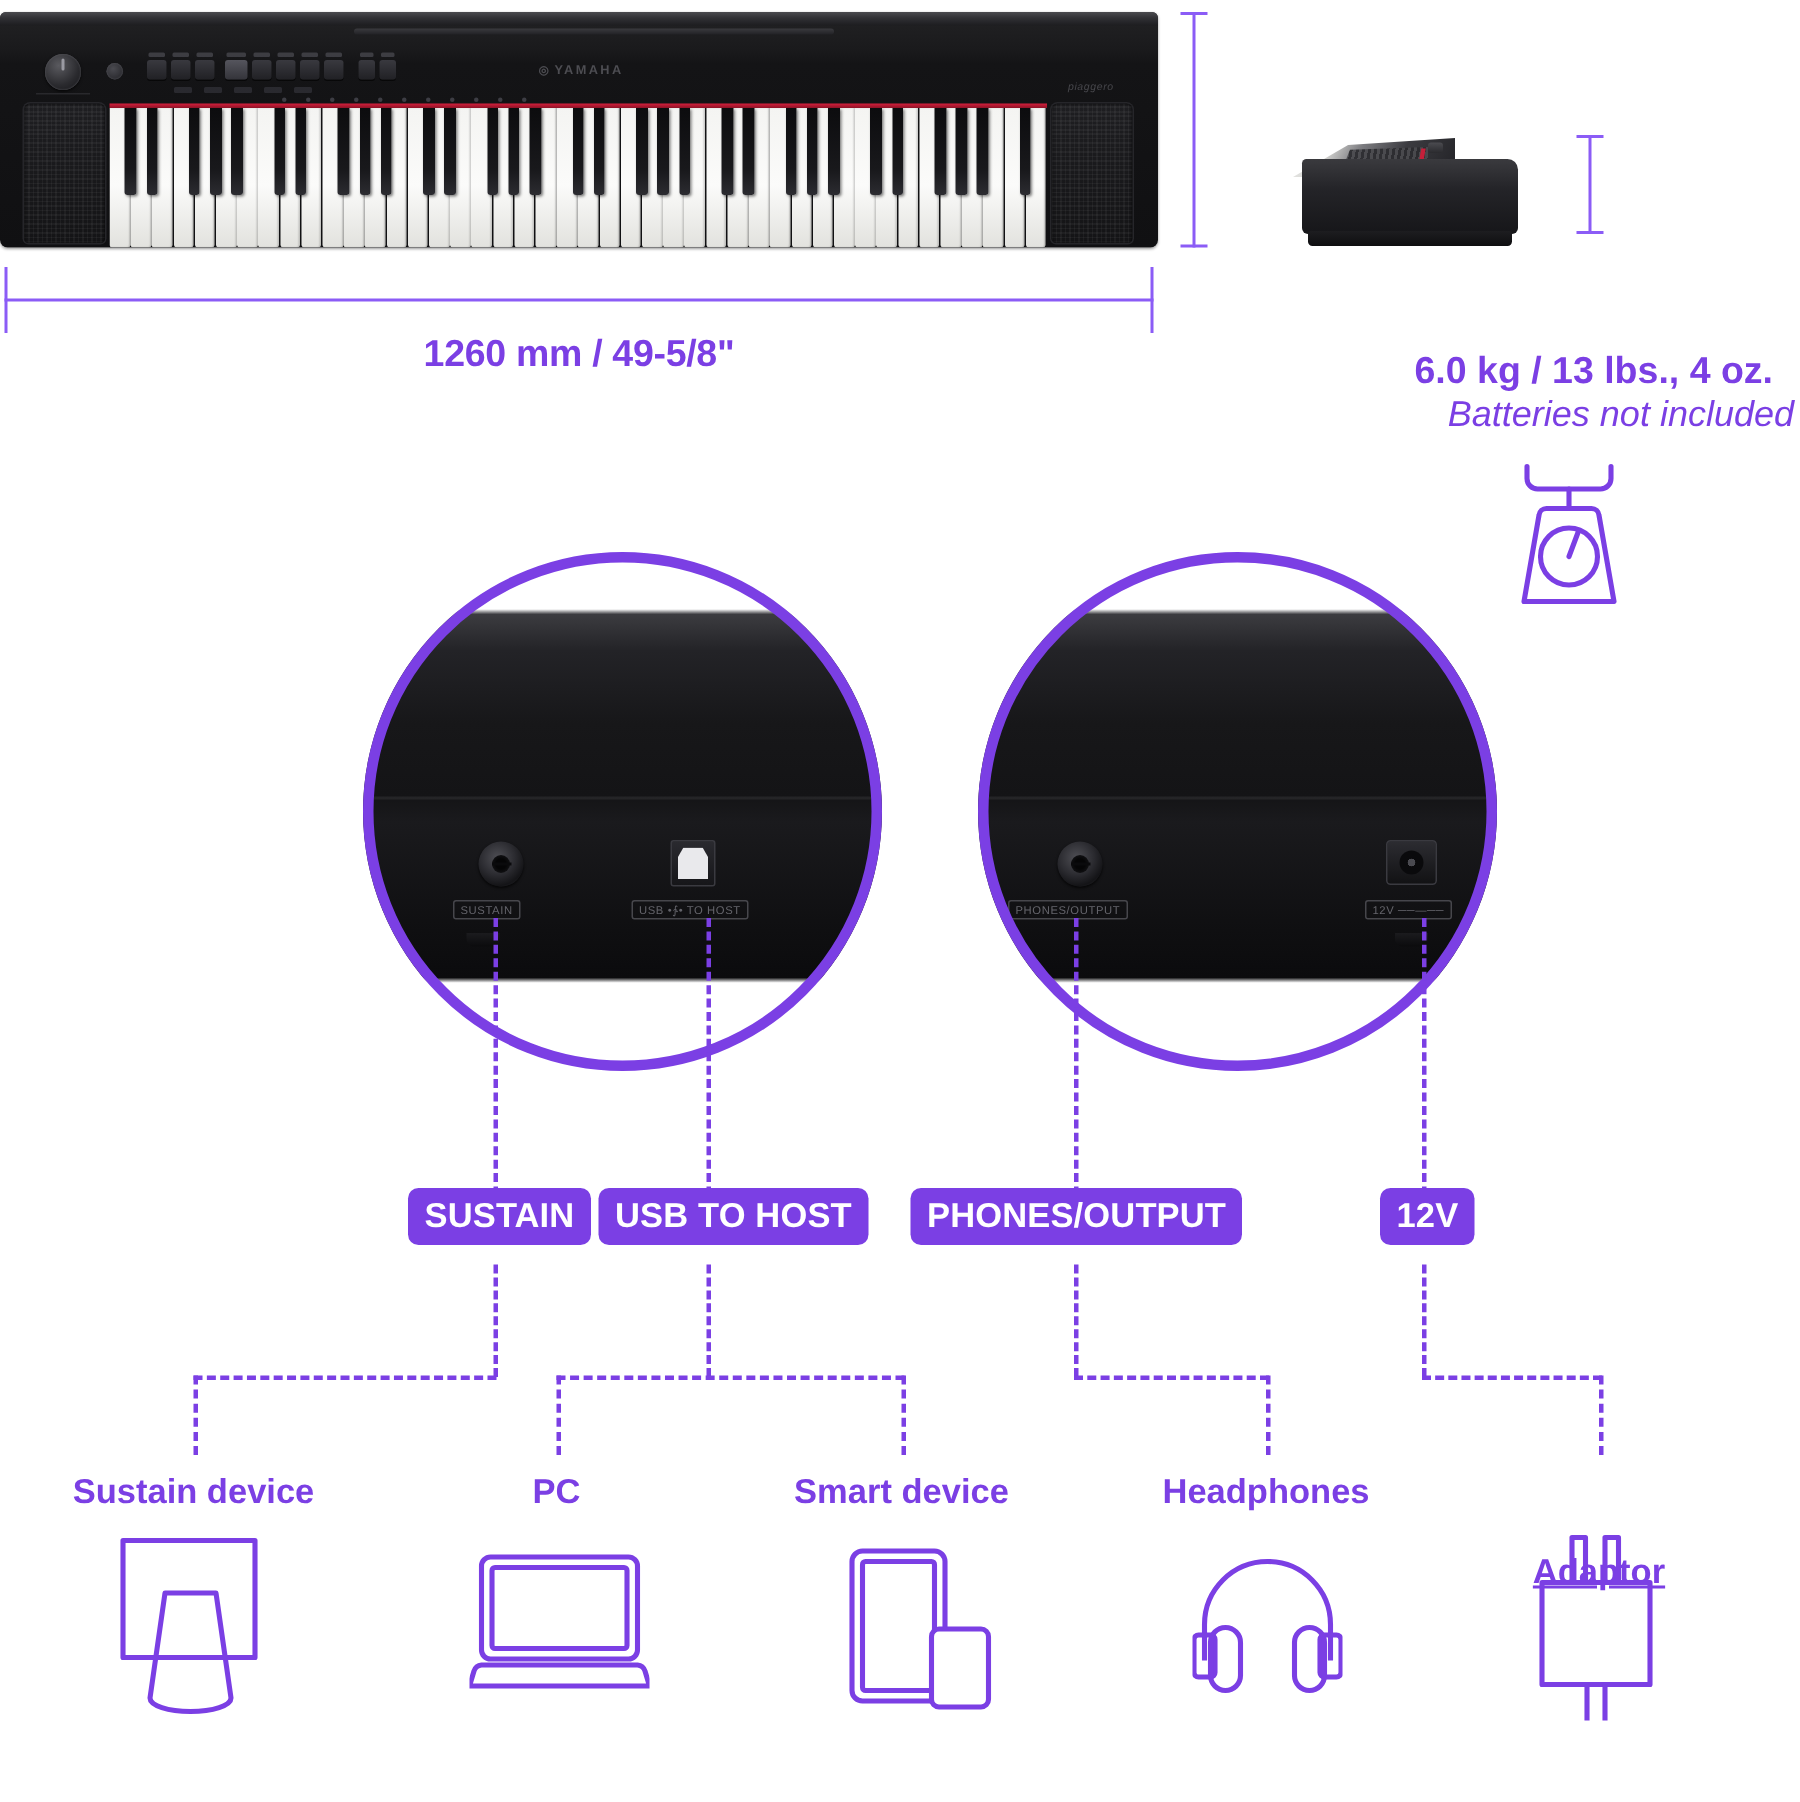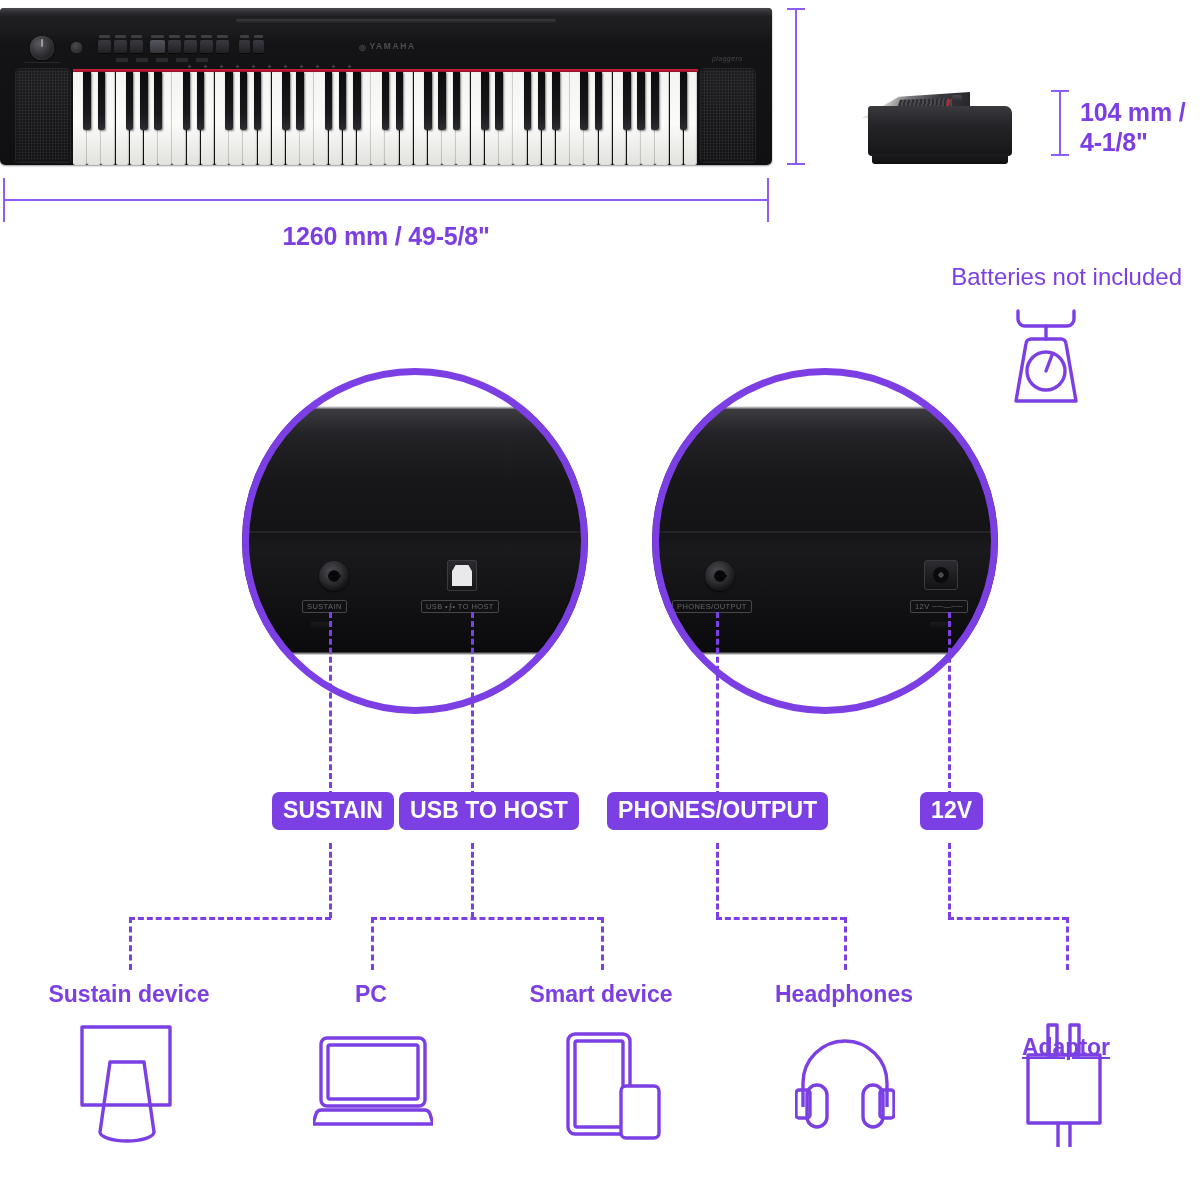--- a/index.html
+++ b/index.html
@@ -397,24 +397,23 @@
     <div class="side-red"></div>
     <div class="side-knob"></div>
     <div class="side-grille"></div>
     <div class="side-body"></div>
     <div class="side-base"></div>
   </div>
 
   <div class="dl v" style="left:1059px;top:90px;height:66px;"></div>
   <div class="dl h" style="left:1051px;top:90px;width:18px;"></div>
   <div class="dl h" style="left:1051px;top:154px;width:18px;"></div>
-  <div class="abs dim-text" style="left:1080px;top:98px;">104 mm /
-4-1/8"</div>
-
-  <div class="abs weight-sub" style="right:18px;top:263px;">Batteries not included</div>
+
+  <div class="abs weight-main" style="right:18px;top:232px;">6.0 kg / 13 lbs., 4 oz.</div>
+  <div class="abs weight-sub" style="right:4px;top:263px;font-style:italic;">Batteries not included</div>
 
   <div class="scale-ico">
     <svg viewBox="0 0 110 100" width="110" height="100" fill="none" stroke="#7B3FE4" stroke-width="3.4" stroke-linecap="round" stroke-linejoin="round">
       <path d="M27 6 V14 a7 7 0 0 0 7 7 H76 a7 7 0 0 0 7 -7 V6"></path>
       <path d="M55 21 V34"></path>
       <path d="M40 34 H70 a5 5 0 0 1 5 4.5 L85 96 H25 L35 38.5 A5 5 0 0 1 40 34 Z"></path>
       <circle cx="55" cy="66" r="19"></circle>
       <path d="M55 66 L61 50"></path>
     </svg>
   </div>

